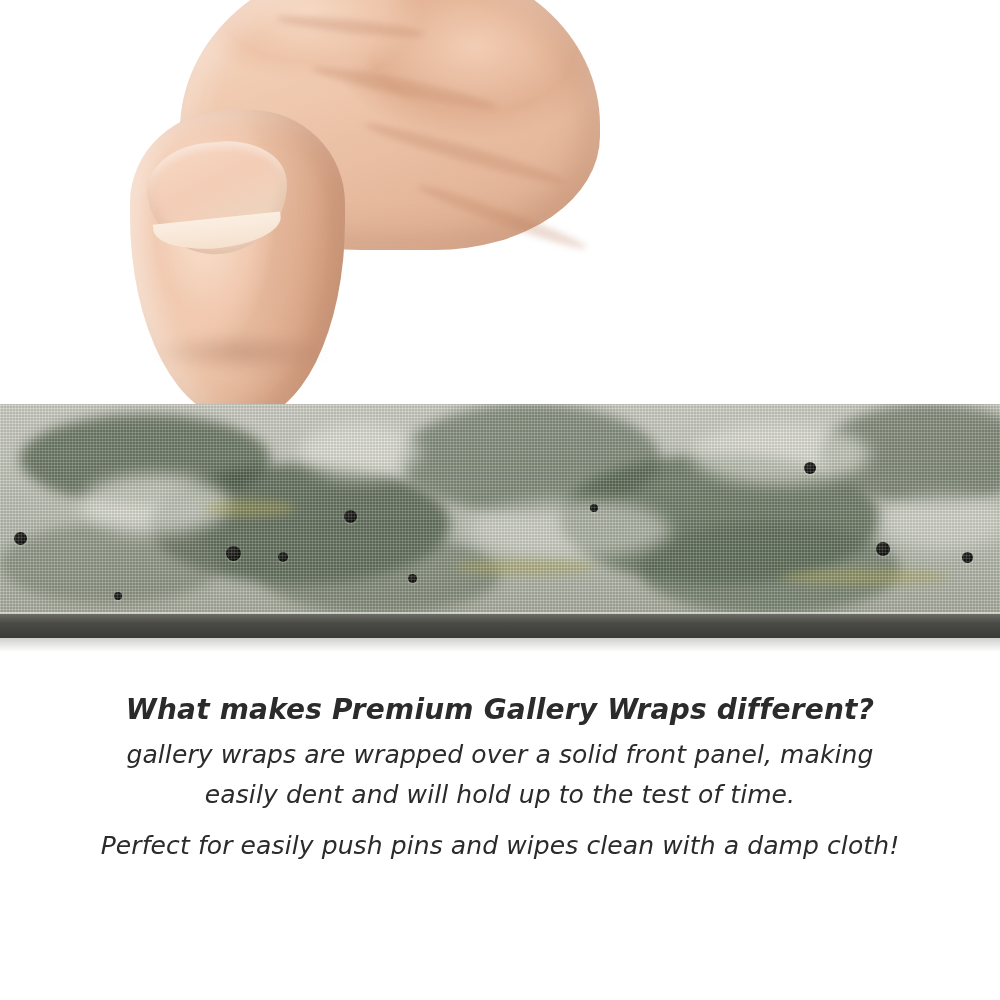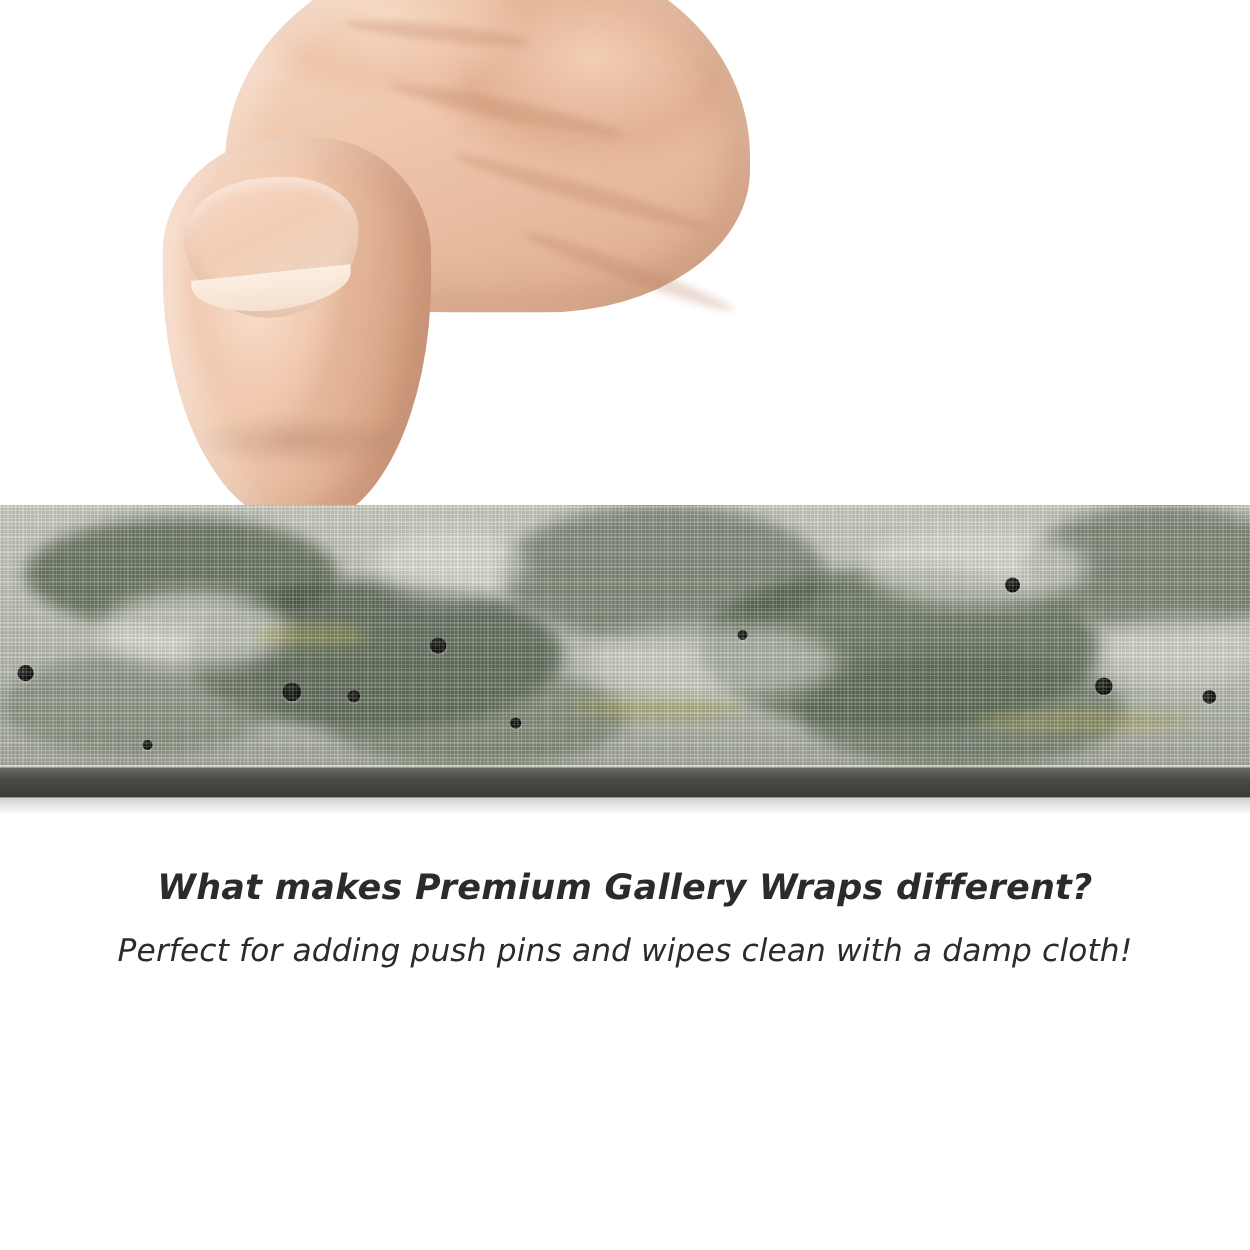--- a/index.html
+++ b/index.html
@@ -277,16 +277,18 @@
       <div class="hole" style="left:114px;top:188px;width:8px;height:8px;"></div>
     </div>
 
     <div class="canvas-edge-hi"></div>
     <div class="canvas-edge"></div>
     <div class="edge-shadow"></div>
   </div>
 
   <div class="caption">
     <div class="headline">What makes Premium Gallery Wraps different?</div>
-    <p class="last">Perfect for adding push pins and wipes clean with a damp cloth!</p>
+    <p>gallery wraps are wrapped over a solid front panel, making</p>
+    <p>easily dent and will hold up to the test of time.</p>
+    <p class="last">Perfect for easily push pins and wipes clean with a damp cloth!</p>
   </div>
 
 </div>
 
 </body></html>

